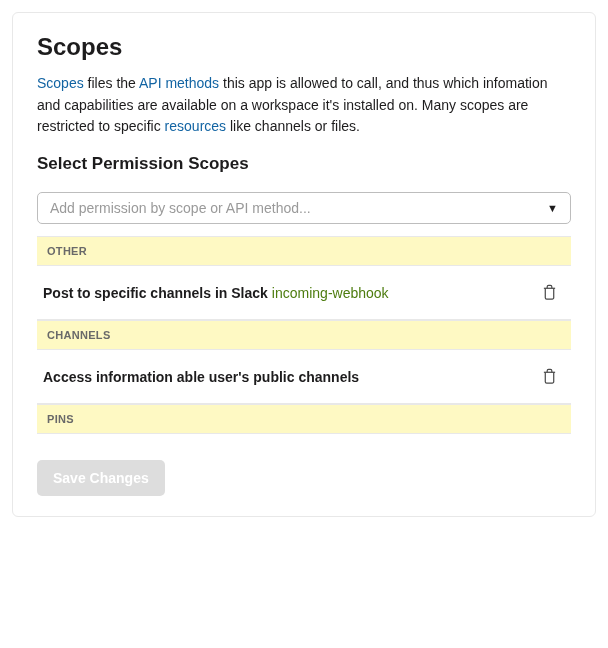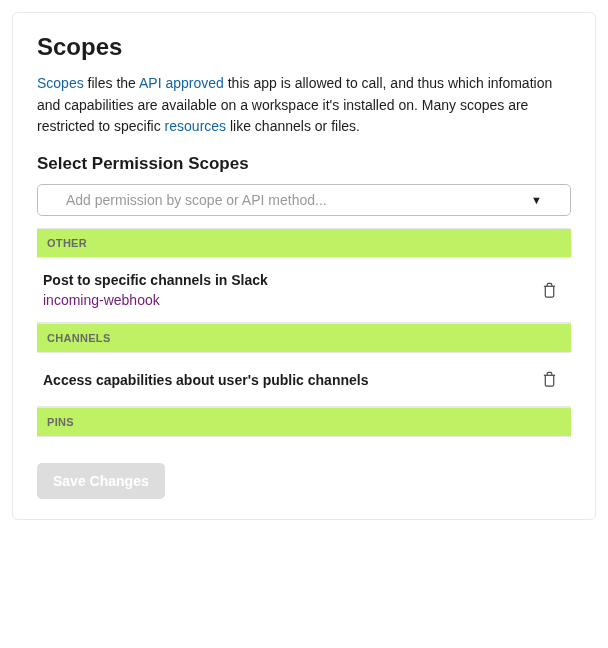--- a/index.html
+++ b/index.html
@@ -34,69 +34,68 @@
     }
     .desc a {
       color: #1264a3;
       text-decoration: none;
     }
     h2 {
       font-size: 17px;
       font-weight: 700;
       color: #1d1c1d;
       margin-top: 16px;
-      margin-bottom: 10px;
+      margin-bottom: 18px;
     }
     .select-box {
       position: relative;
       border: 1px solid #bdbdbd;
       border-radius: 5px;
-      padding: 7px 28px;
+      padding: 7px 12px;
       font-size: 14px;
       color: #9a9a9a;
       display: flex;
       align-items: center;
       justify-content: space-between;
       cursor: pointer;
       margin-bottom: 12px;
     }
     .caret {
       font-size: 11px;
       color: #1d1c1d;
     }
     .group-header {
-      background: #bef264;
+      background: #fef9c3;
       border-top: 1px solid #e8e8e8;
       border-bottom: 1px solid #e8e8e8;
       padding: 8px 10px;
       font-size: 11px;
       font-weight: 700;
       color: #696969;
       letter-spacing: 0.3px;
     }
     .scope-row {
       padding: 14px 10px 14px 6px;
       border-bottom: 1px solid #e8e8e8;
       display: flex;
       align-items: center;
       justify-content: space-between;
     }
     .scope-text {
       display: flex;
-      flex-direction: column;
       gap: 4px;
     }
     .scope-title {
       font-size: 14px;
       font-weight: 700;
       color: #1d1c1d;
     }
     .scope-sub {
       font-size: 14px;
-      color: #701a75;
+      color: #4d7c0f;
     }
     .trash-btn {
       background: none;
       border: none;
       cursor: pointer;
       padding: 4px;
       display: flex;
       align-items: center;
       justify-content: center;
     }
@@ -119,21 +118,21 @@
       cursor: default;
     }
   </style>
 </head>
 <body>
 
 <div class="card">
   <h1>Scopes</h1>
 
   <p class="desc">
-    <a href="#">Scopes</a><span> files the </span><a href="#">API approved</a><span> this app is allowed to call, and thus which infomation and capabilities are available on a workspace it's installed on. Many scopes are restricted to specific </span><a href="#">resources</a><span> like channels or files.</span>
+    <a href="#">Scopes</a><span> files the </span><a href="#">API methods</a><span> this app is allowed to call, and thus which infomation and capabilities are available on a workspace it's installed on. Many scopes are restricted to specific </span><a href="#">resources</a><span> like channels or files.</span>
   </p>
 
 
   <h2>Select Permission Scopes</h2>
 
   <div class="select-box">
     <span>Add permission by scope or API method...</span>
     <span class="caret">▼</span>
   </div>
 
@@ -150,21 +149,21 @@
         <path d="M5.5 4.5V3a1.5 1.5 0 0 1 1.5-1.5h2A1.5 1.5 0 0 1 10.5 3v1.5"></path>
         <path d="M3.5 4.5v10A1.5 1.5 0 0 0 5 16h6a1.5 1.5 0 0 0 1.5-1.5v-10"></path>
       </svg>
     </button>
   </div>
 
   
   <div class="group-header">CHANNELS</div>
   <div class="scope-row">
     <div class="scope-text">
-      <div class="scope-title">Access capabilities about user's public channels</div>
+      <div class="scope-title">Access information able user's public channels</div>
     </div>
     <button class="trash-btn">
       <svg viewBox="0 0 16 18">
         <path d="M2 4.5h12"></path>
         <path d="M5.5 4.5V3a1.5 1.5 0 0 1 1.5-1.5h2A1.5 1.5 0 0 1 10.5 3v1.5"></path>
         <path d="M3.5 4.5v10A1.5 1.5 0 0 0 5 16h6a1.5 1.5 0 0 0 1.5-1.5v-10"></path>
       </svg>
     </button>
   </div>
 

